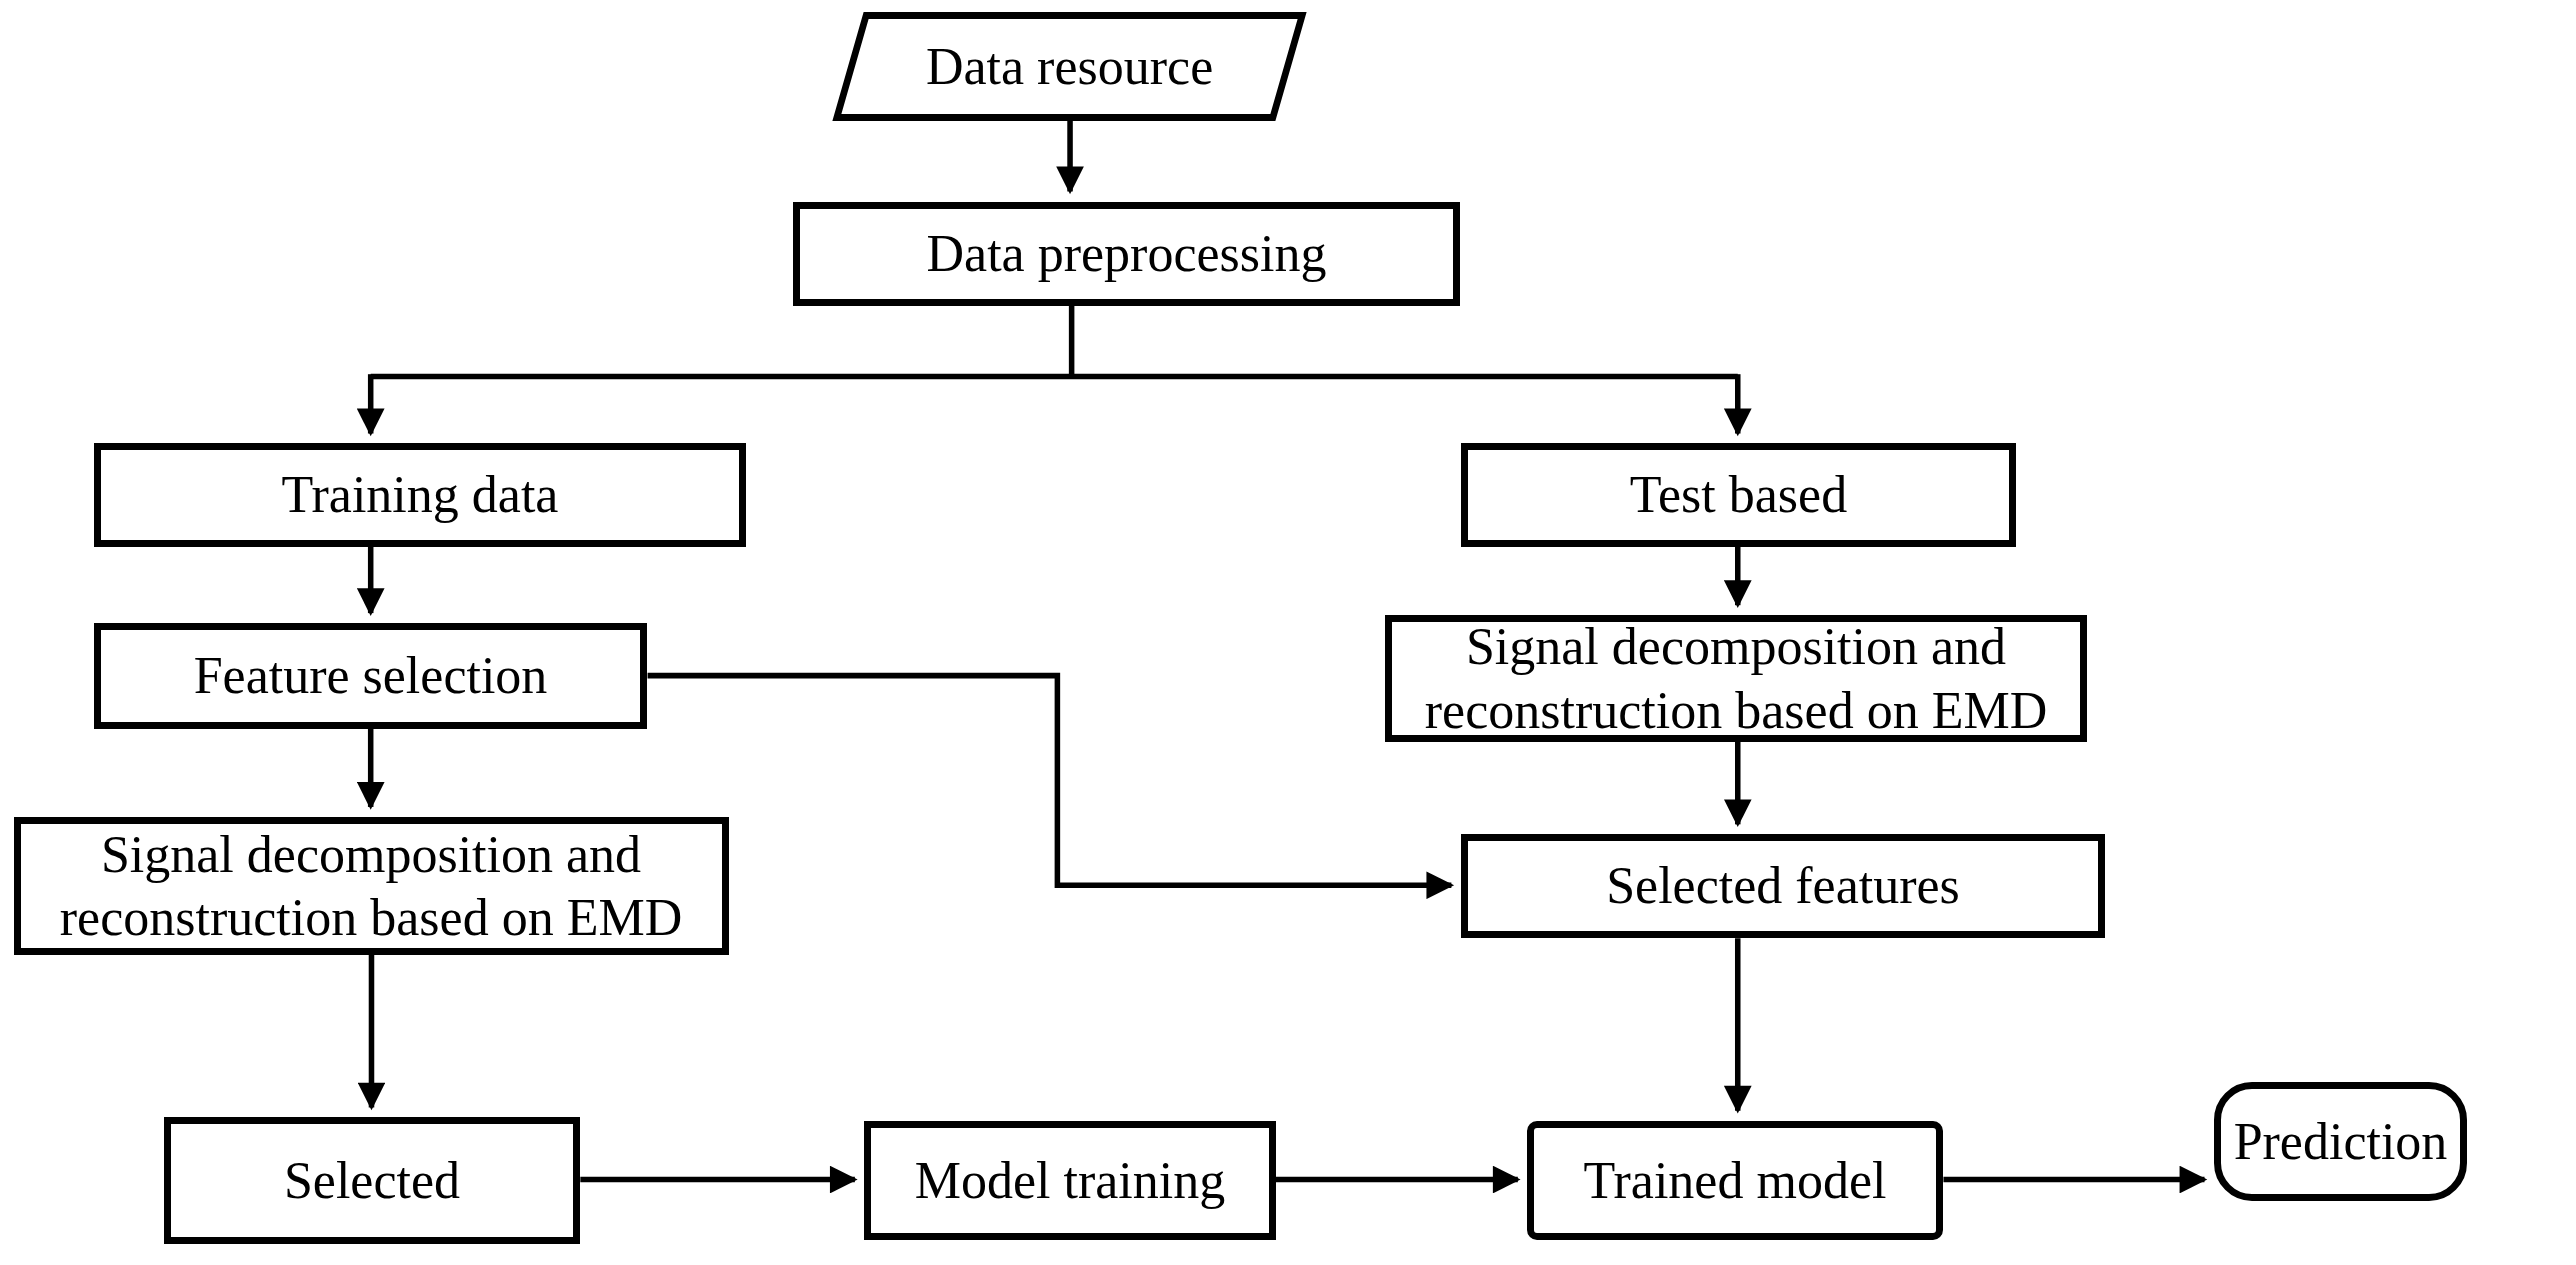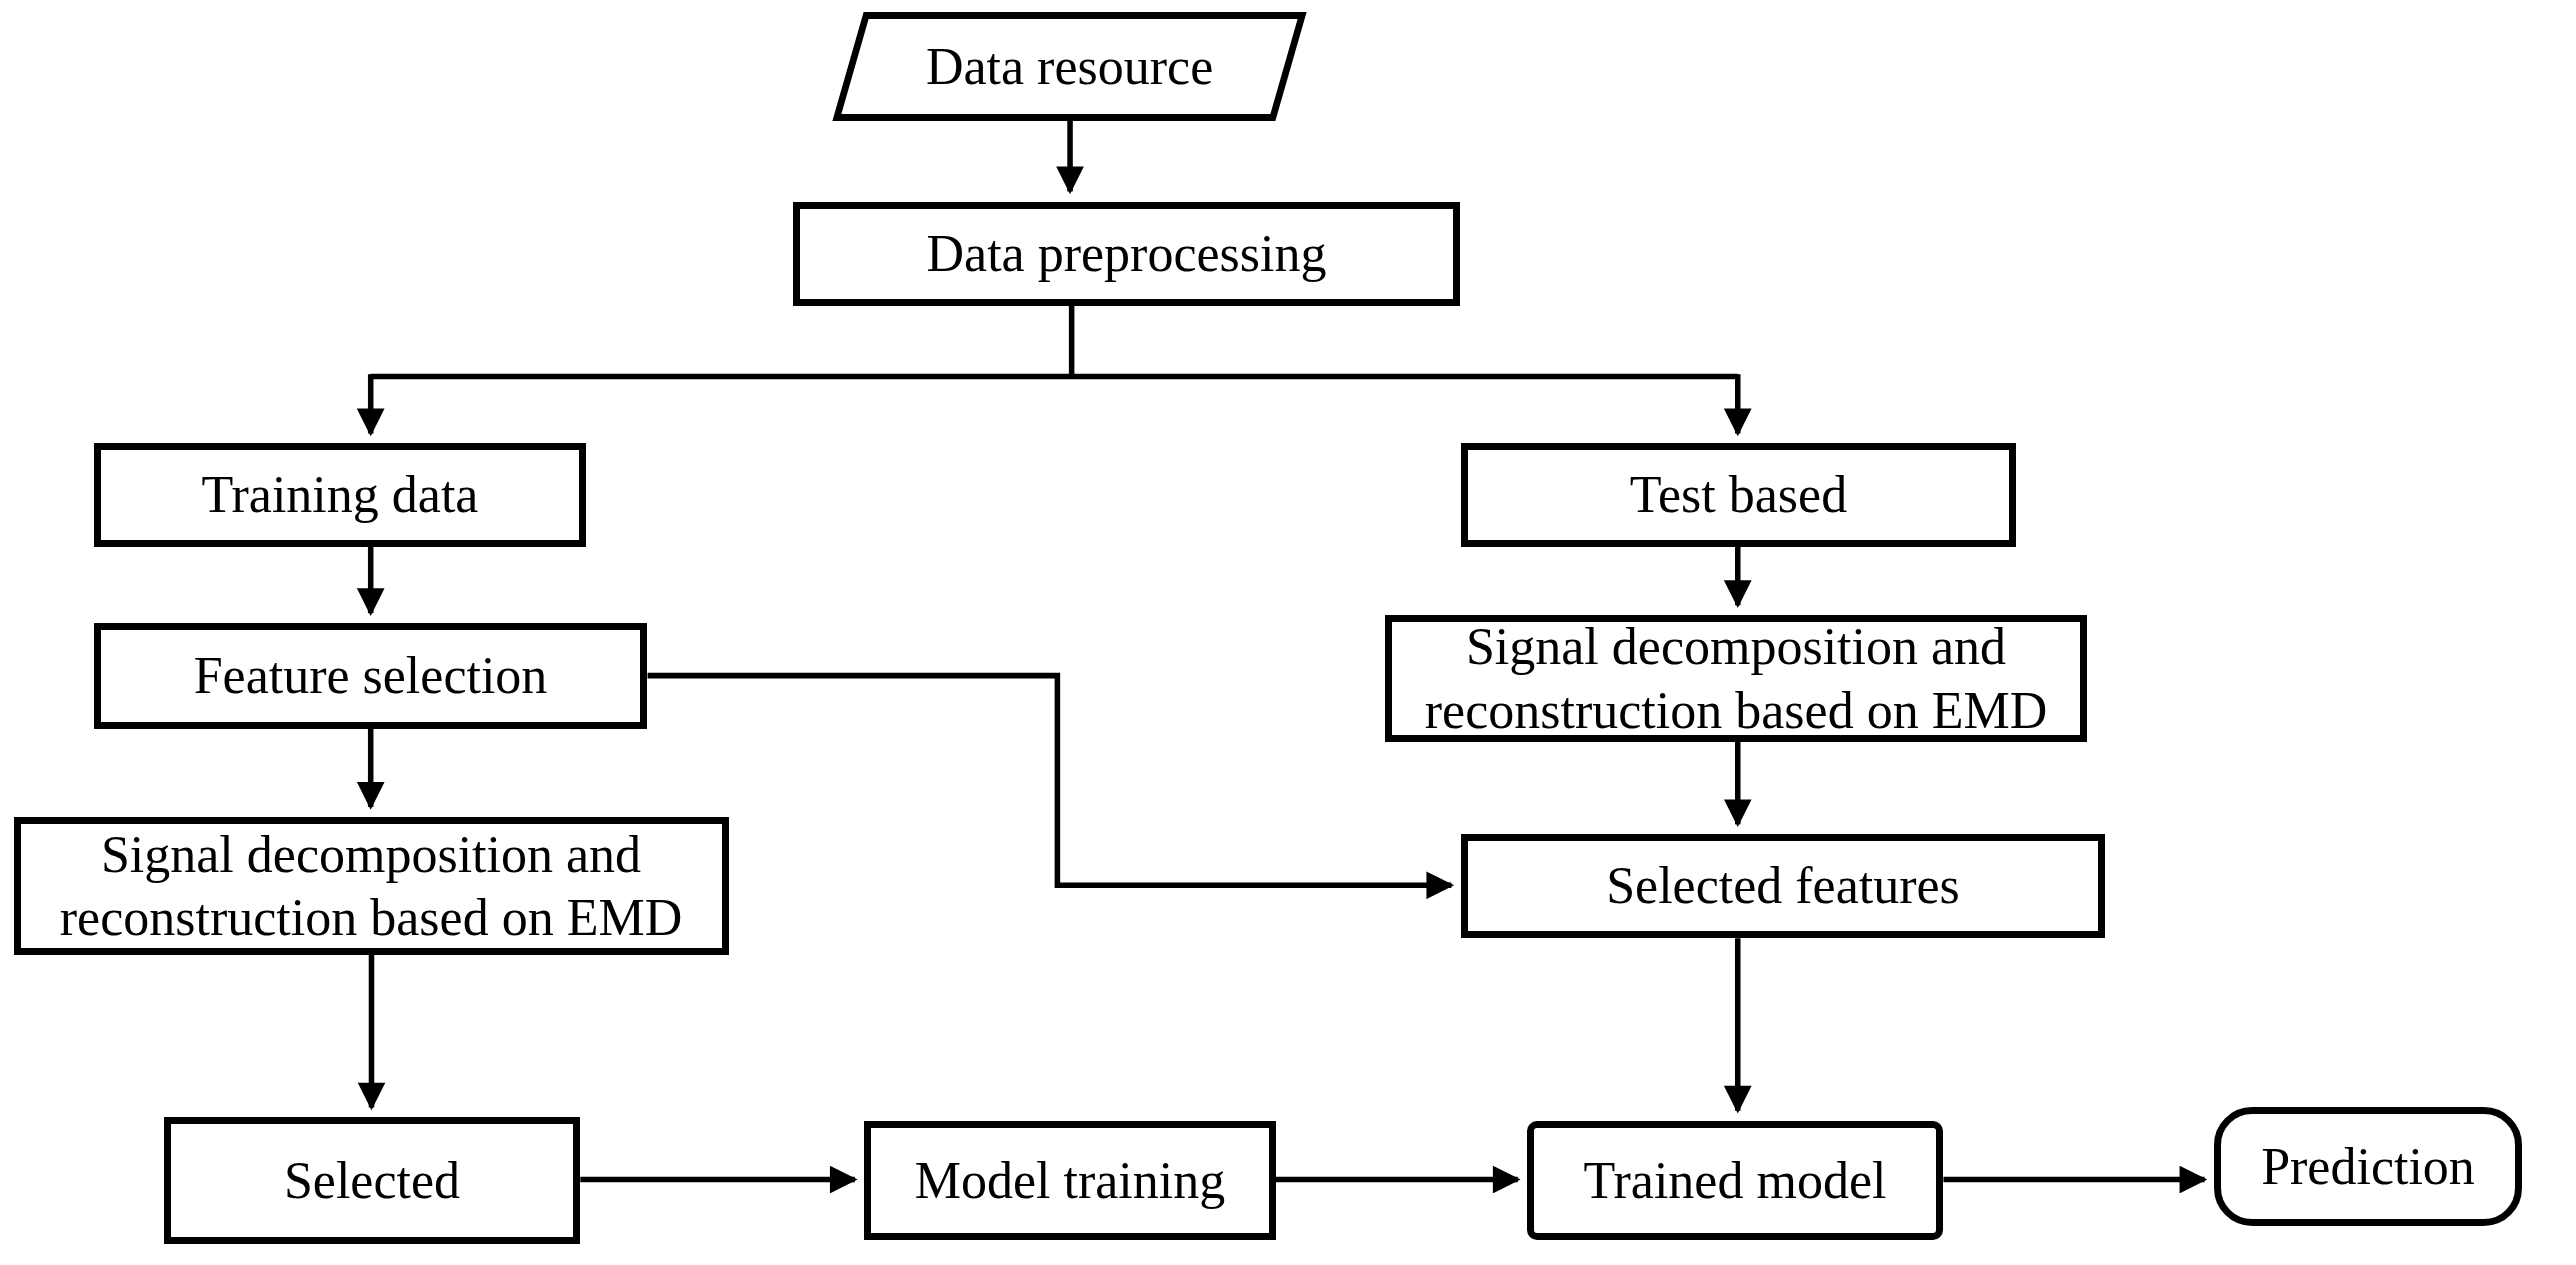--- a/index.html
+++ b/index.html
@@ -66,21 +66,21 @@
   </svg>
 
   <div class="node para" style="left:848px; top:12px; width:443px; height:109px;">
     <span class="label">Data resource</span>
   </div>
 
   <div class="node" style="left:793px; top:202px; width:667px; height:104px;">
     <span class="label">Data preprocessing</span>
   </div>
 
-  <div class="node" style="left:94px; top:443px; width:492px; height:104px;">
+  <div class="node" style="left:94px; top:443px; width:652px; height:104px;">
     <span class="label">Training data</span>
   </div>
 
   <div class="node" style="left:1461px; top:443px; width:555px; height:104px;">
     <span class="label">Test based</span>
   </div>
 
   <div class="node" style="left:94px; top:623px; width:553px; height:106px;justify-content:center;">
     <span class="label">Feature selection</span>
   </div>
@@ -102,18 +102,18 @@
   </div>
 
   <div class="node" style="left:864px; top:1121px; width:412px; height:119px;">
     <span class="label">Model training</span>
   </div>
 
   <div class="node" style="left:1527px; top:1121px; width:416px; height:119px;border-radius:10px;">
     <span class="label">Trained model</span>
   </div>
 
-  <div class="node rounded" style="left:2214px; top:1107px; width:308px; height:119px;">
+  <div class="node rounded" style="left:2214px; top:1082px; width:253px; height:119px;">
     <span class="label">Prediction</span>
   </div>
 
 </div>
 
 
 </body></html>

